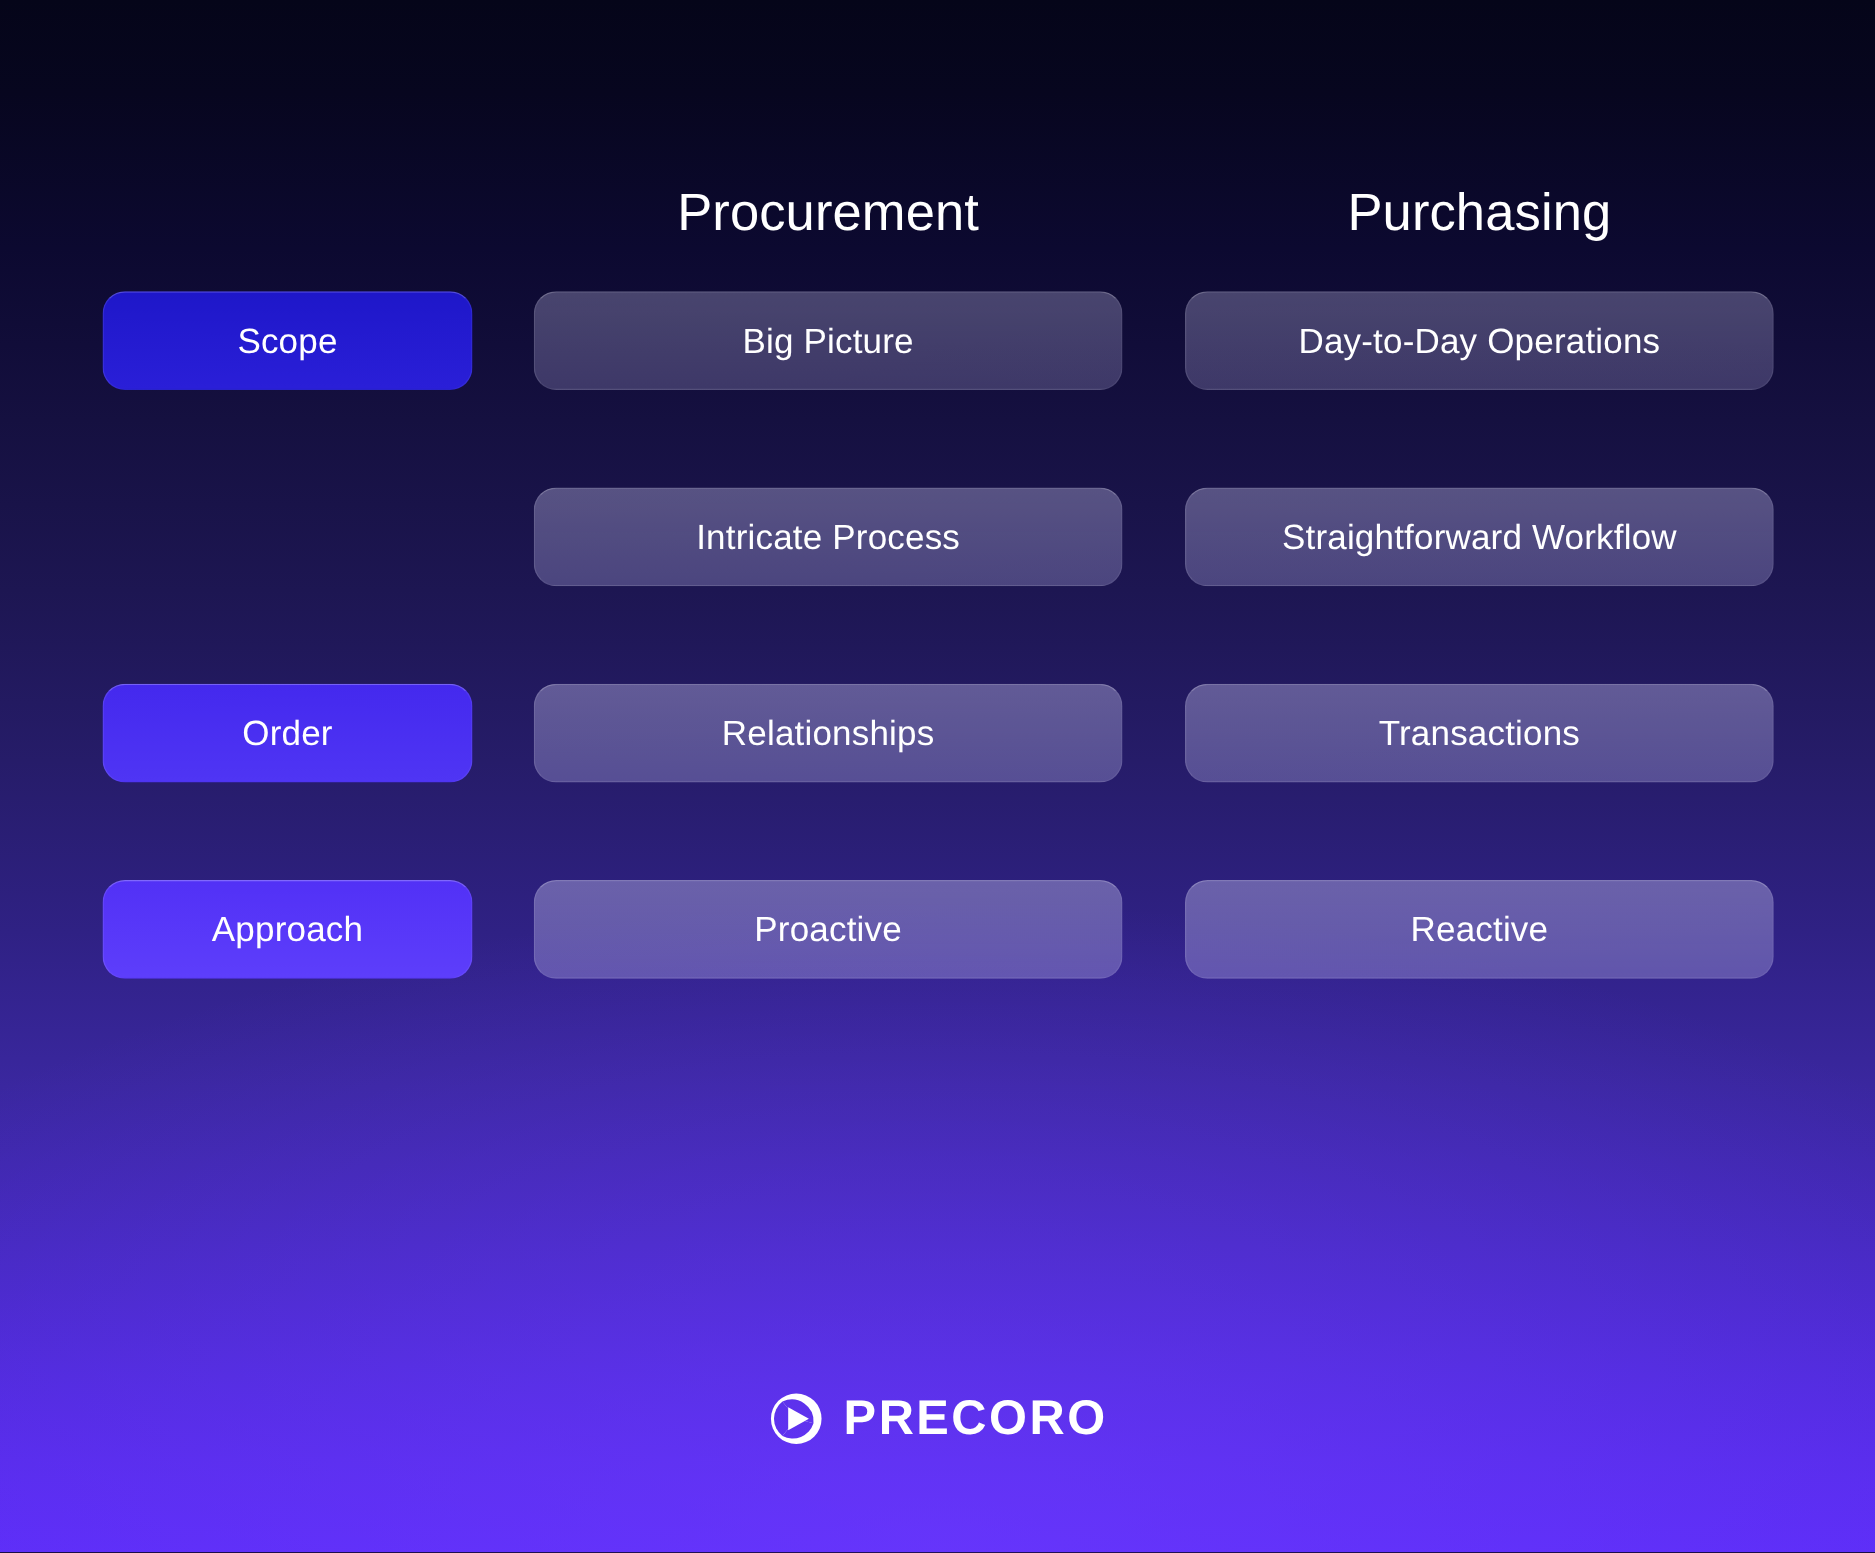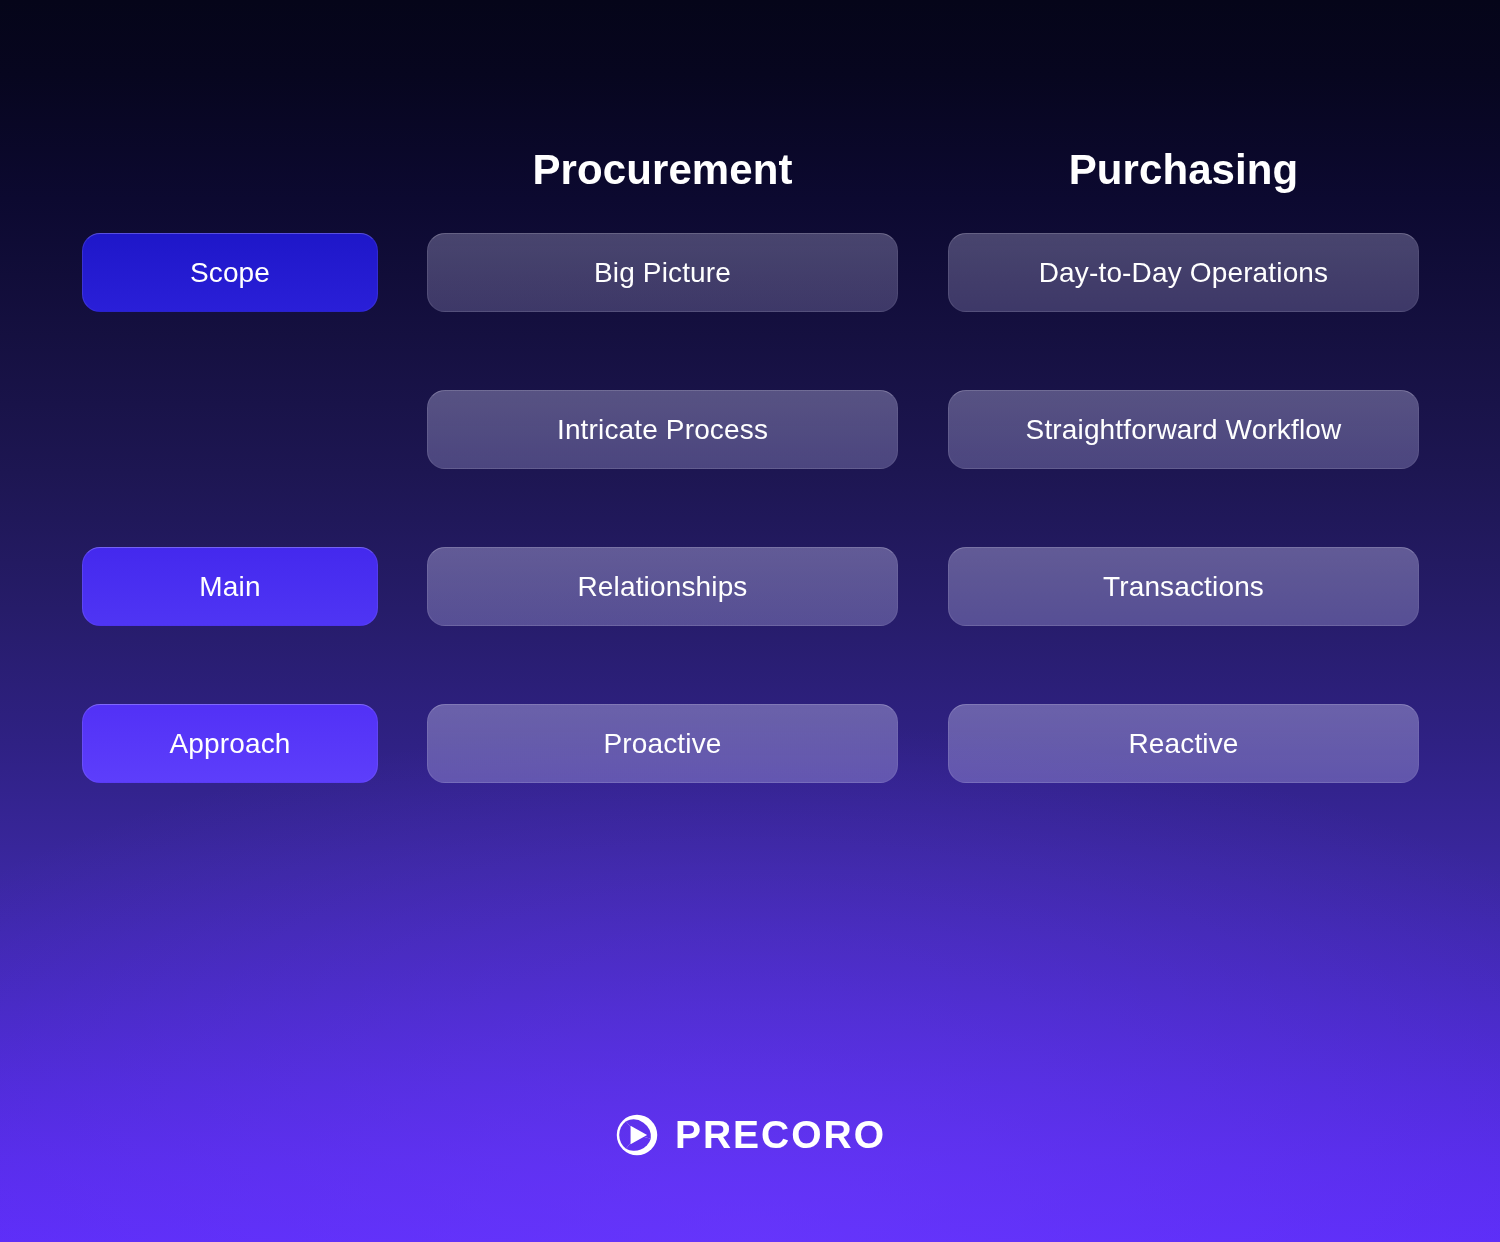--- a/index.html
+++ b/index.html
@@ -36,21 +36,21 @@
     top: 142px;
     left: 0;
     width: 1500px;
     height: 56px;
   }
   .col-header {
     position: absolute;
     top: 0;
     font-size: 42px;
     line-height: 56px;
-    font-weight: 700;
+    font-weight: 400;
     color: #ffffff;
     text-align: center;
     letter-spacing: 0.1px;
     white-space: nowrap;
   }
   .col-header.mid   { left: 427px; width: 471px; }
   .col-header.right { left: 948px; width: 471px; }
 
   
   .rows {
@@ -155,21 +155,21 @@
       <div class="pill right">Day-to-Day Operations</div>
     </div>
 
 
     <div class="row r3">
       <div class="pill mid">Intricate Process</div>
       <div class="pill right">Straightforward Workflow</div>
     </div>
 
     <div class="row r4">
-      <div class="pill label">Main</div>
+      <div class="pill label">Order</div>
       <div class="pill mid">Relationships</div>
       <div class="pill right">Transactions</div>
     </div>
 
     <div class="row r5">
       <div class="pill label">Approach</div>
       <div class="pill mid">Proactive</div>
       <div class="pill right">Reactive</div>
     </div>
 

